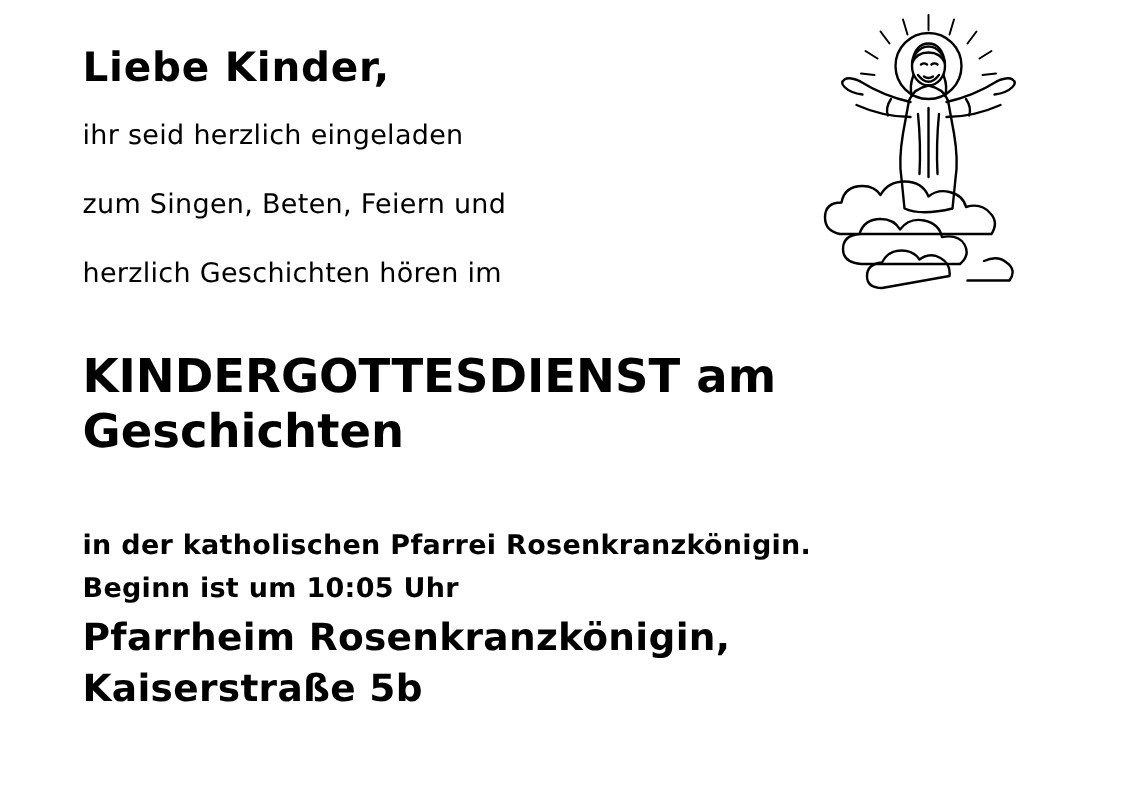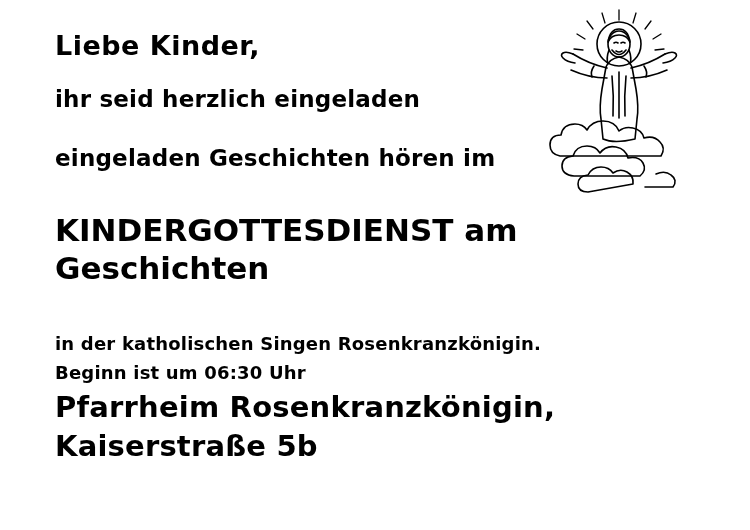--- a/index.html
+++ b/index.html
@@ -22,22 +22,22 @@
     padding: 22px 30px 0 55px;
   }
   .headline {
     font-size: 27px;
     font-weight: bold;
     letter-spacing: 0.5px;
     line-height: 1.0;
     margin: 10px 0 12px 0;
   }
   .invite-line {
-    font-size: 23px;
-    font-weight: bold;
+    font-size: 18px;
+    font-weight: normal;
     line-height: 1.55;
     letter-spacing: 0.2px;
   }
   .title-block {
     margin-top: 36px;
   }
   .title-line {
     font-size: 31px;
     font-weight: bold;
     line-height: 1.22;
@@ -46,21 +46,21 @@
   .details-block {
     margin-top: 42px;
   }
   .detail-small {
     font-size: 18px;
     font-weight: bold;
     line-height: 1.6;
     letter-spacing: 0.2px;
   }
   .detail-big {
-    font-size: 29px;
+    font-size: 25px;
     font-weight: bold;
     line-height: 1.35;
     letter-spacing: 0.2px;
   }
   .illustration {
     position: absolute;
     top: 6px;
     right: 36px;
     width: 190px;
     height: 195px;
@@ -125,27 +125,28 @@
       <path d="M36 150 q-10 -2 -10 -11 q0 -10 11 -10 q2 -11 14 -11 q8 0 12 6 q5 -9 16 -9 q12 0 16 10 q6 -5 14 -3 q9 2 11 10 q10 -3 16 4 q6 6 1 14z"></path>
       <path d="M50 170 q-12 -1 -12 -10 q0 -9 11 -10 q3 -10 14 -10 q9 0 13 7 q6 -8 16 -6 q10 2 12 11 q11 -2 15 5 q4 7 -3 13z"></path>
       <path d="M64 186 q-10 0 -10 -8 q0 -8 10 -9 q4 -8 13 -8 q8 0 12 6 q7 -5 14 -1 q7 4 6 12z"></path>
       <path d="M132 168 q9 -4 15 1 q7 5 2 12 l-28 0"></path>
     </svg>
   </div>
 
   <h1 class="headline">Liebe Kinder,</h1>
 
   <p class="invite-line">ihr seid herzlich eingeladen</p>
-  <p class="invite-line">eingeladen Geschichten hören im</p>
+  <p class="invite-line">zum Singen, Beten, Feiern und</p>
+  <p class="invite-line">herzlich Geschichten hören im</p>
 
   <div class="title-block">
     <div class="title-line">KINDERGOTTESDIENST am</div>
     <div class="title-line">Geschichten</div>
   </div>
 
   <div class="details-block">
-    <div class="detail-small">in der katholischen Singen Rosenkranzkönigin.</div>
-    <div class="detail-small">Beginn ist um 06:30 Uhr</div>
+    <div class="detail-small">in der katholischen Pfarrei Rosenkranzkönigin.</div>
+    <div class="detail-small">Beginn ist um 10:05 Uhr</div>
     <div class="detail-big">Pfarrheim Rosenkranzkönigin,</div>
     <div class="detail-big">Kaiserstraße 5b</div>
   </div>
 
 </div>
 
 </body></html>

